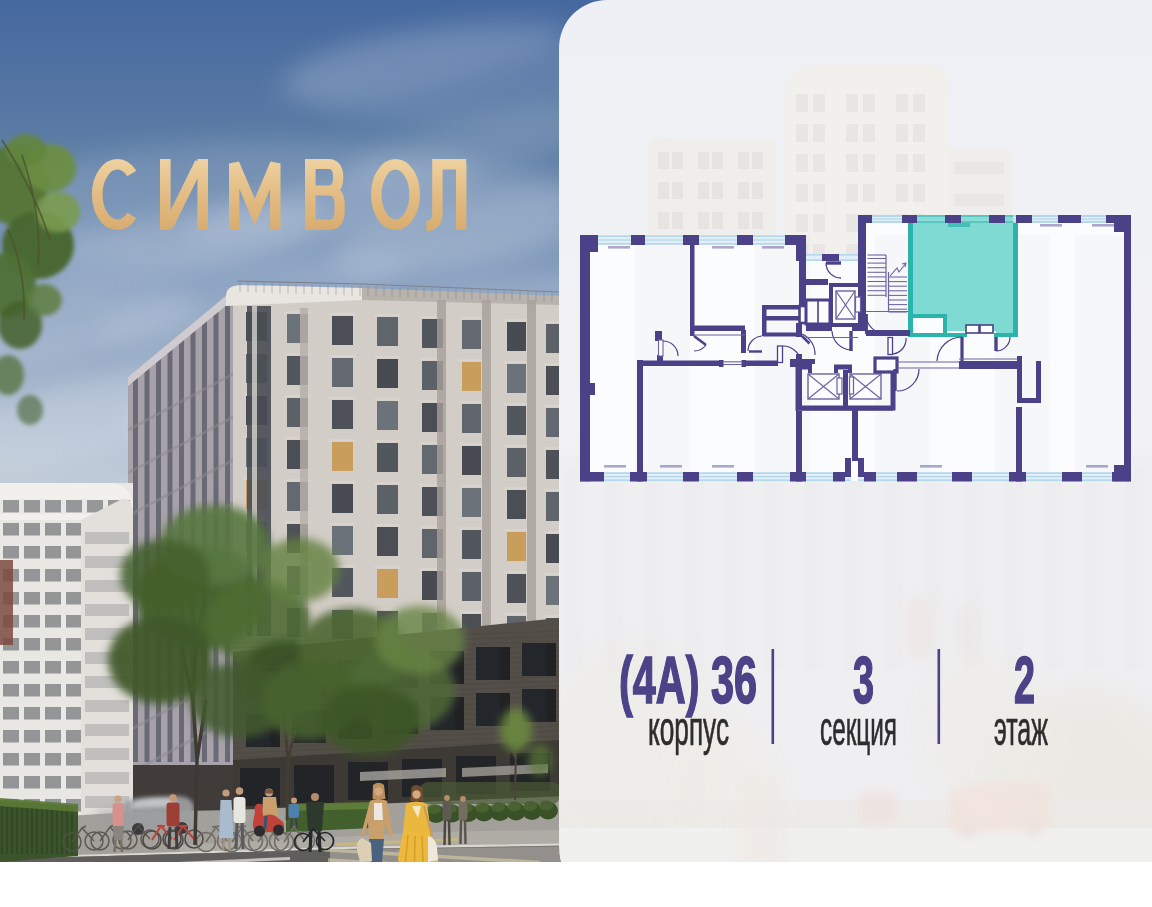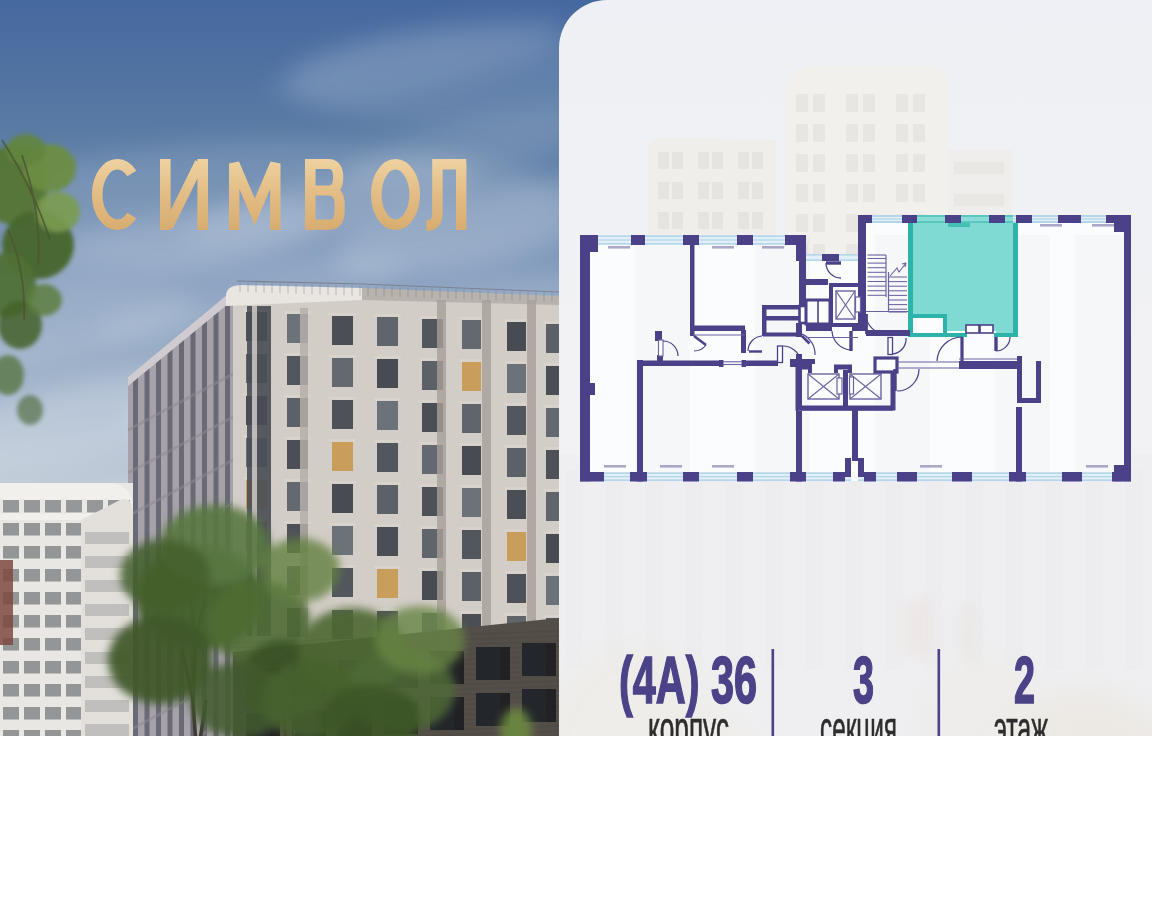--- a/index.html
+++ b/index.html
@@ -1,15 +1,15 @@
 <!DOCTYPE html>
 <html><head><meta charset="utf-8"><title>Symbol</title>
 <style>
 html,body{margin:0;padding:0;background:#ffffff}
-#stage{position:relative;width:1152px;height:736px;overflow:hidden;font-family:"Liberation Sans",sans-serif}
+#stage{position:relative;width:1152px;height:862px;overflow:hidden;font-family:"Liberation Sans",sans-serif}
 svg{display:block}
 </style></head>
 <body>
 <div id="stage">
 <svg width="1152" height="907" viewBox="0 0 1152 907">
 <defs>
 <linearGradient id="sky" x1="0" y1="0" x2="0" y2="1">
  <stop offset="0" stop-color="#45689f"></stop>
           <stop offset="0.22" stop-color="#5a7ba4"></stop>
  <stop offset="0.45" stop-color="#7b95b8"></stop>

